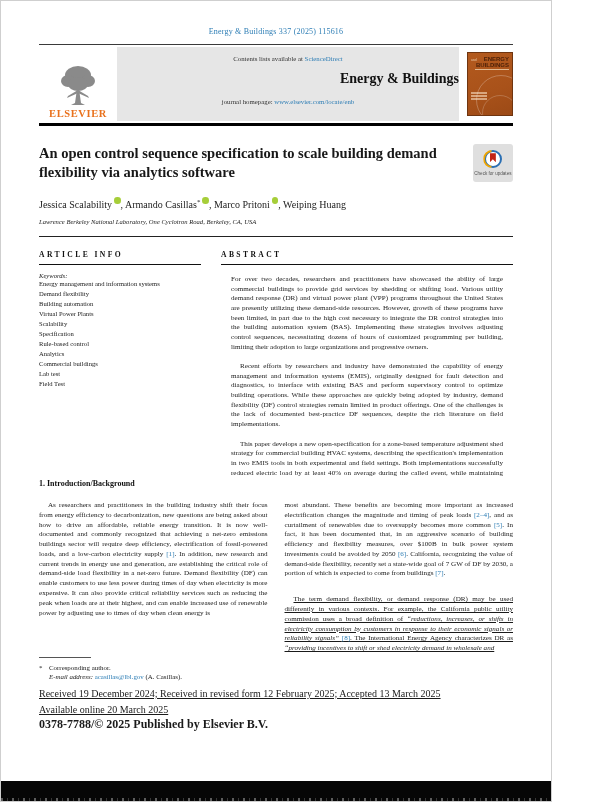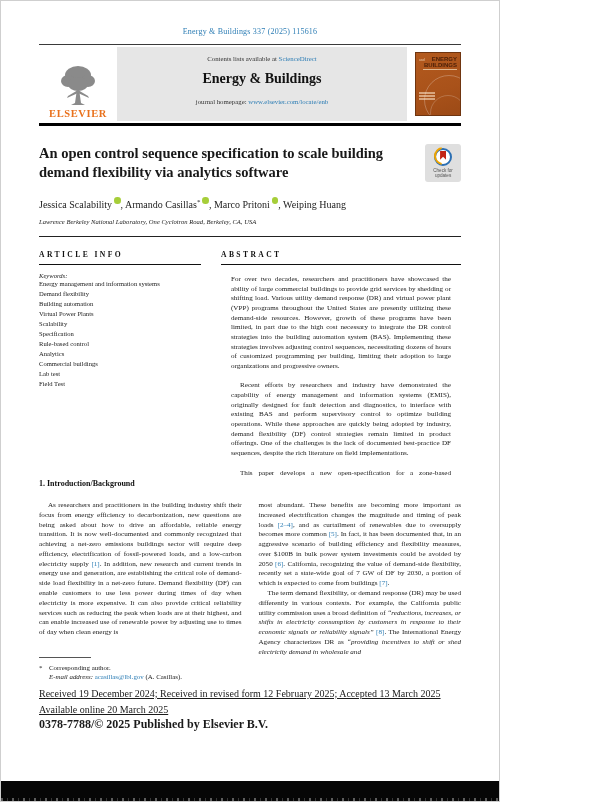--- a/index.html
+++ b/index.html
@@ -1,34 +1,34 @@
 <!DOCTYPE html>
 <html><head>
 <meta charset="utf-8">
 <style>
   html, body { margin:0; padding:0; background:#ffffff; }
   .page {
-    position:relative; width:500px; height:802px; background:#fff;
+    position:relative; width:552px; height:802px; background:#fff;
     font-family:"Liberation Serif", serif; color:#1a1a1a;
     border:1px solid #cfcfcf; box-sizing:border-box; overflow:hidden;
   }
   .margins { padding:0 38px; }
 
   
   .journal-ref { margin-top:26px; text-align:center; font-size:8px; letter-spacing:.2px; color:#2e7eb5; }
   .rule-top { margin:8px 0 0 0; border-top:1.8px solid #3a3a3a; }
 
   .banner { display:flex; margin-top:2px; height:74px; align-items:stretch; }
   .logo-box { width:78px; display:flex; flex-direction:column; align-items:center; justify-content:flex-end; padding-bottom:2px; }
   .tree { width:40px; height:44px; }
   .elsevier-word { font-size:10.5px; font-weight:bold; letter-spacing:.6px; color:#e9711c; margin-top:1px; }
   .banner-center { flex:1; background:#e6e6e6; text-align:center; padding-top:8px; }
   .contents-line { font-size:6.8px; color:#333; }
   .contents-line .link { color:#2e7eb5; }
-  .banner-title { font-size:14px; font-weight:bold; color:#111; margin-top:9px; }
+  .banner-title { font-size:14px; font-weight:bold; color:#111; margin-top:9px;text-align:right; }
   .homepage-line { font-size:6.8px; color:#333; margin-top:11px; }
   .homepage-line .link { color:#2e7eb5; }
   .cover-box { width:54px; display:flex; align-items:center; justify-content:flex-end; }
   .cover {
     position:relative; width:46px; height:64px; box-sizing:border-box;
     background:linear-gradient(160deg,#b35a1e 0%, #a9521a 60%, #9c4a16 100%);
     border:1px solid #6f3510; overflow:hidden;
   }
   .cover:before { content:""; position:absolute; right:-14px; bottom:-10px; width:48px; height:48px;
     border:1px solid rgba(255,255,255,.25); border-radius:50%; }
@@ -74,21 +74,21 @@
   .abstract p.indent { text-indent:9px; }
   .rule-abs-bottom { margin-top:12px; border-top:1.8px solid #111; }
 
   
   .intro-block { position:absolute; left:38px; right:38px; top:478px; background:#fff; }
   .intro-head { font-size:8px; font-weight:bold; color:#111; }
   .columns { display:flex; gap:17px; margin-top:13px; }
   .col { flex:1; font-size:7.1px; line-height:1.38; text-align:justify; }
   .col p { margin:0; }
   .col p.indent { text-indent:9px; }
-  .col p + p { margin-top:0; }
+  .col p + p { margin-top:16px;text-decoration:underline; }
   .ref { color:#2e7eb5; cursor:pointer; }
   .it { font-style:italic; }
 
   
   .footer { position:absolute; left:38px; right:38px; top:656px; background:#fff; font-size:6.9px; }
   .fn-rule { width:52px; border-top:1px solid #555; margin-bottom:5px; }
   .fn-line { padding-left:10px; line-height:1.35; }
   .fn-star { display:inline-block; margin-left:-10px; width:10px; }
   .email-label { font-style:italic; }
   .link-blue { color:#2e7eb5; cursor:pointer; }

